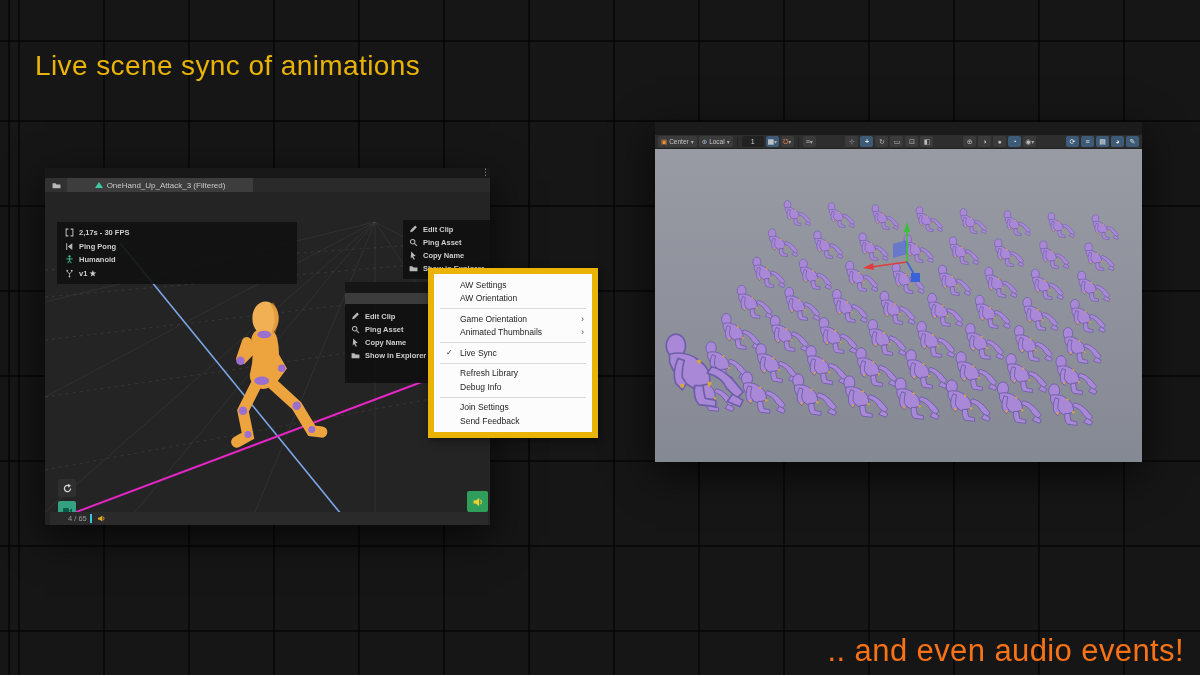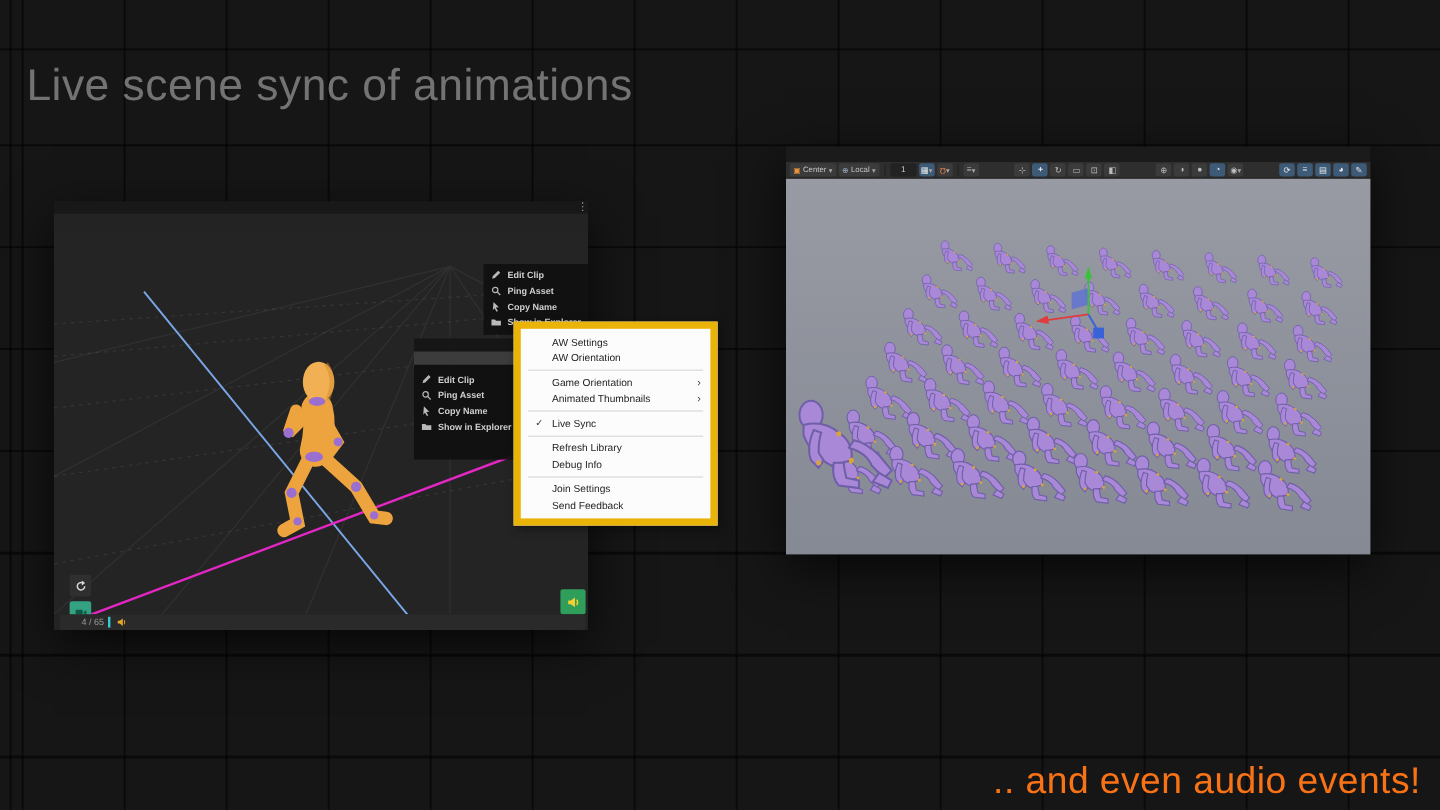--- a/index.html
+++ b/index.html
@@ -7,21 +7,21 @@
     width:1200px;height:675px;overflow:hidden;position:relative;
     background-color:#161616;
     background-image:
       repeating-linear-gradient(0deg, rgba(0,0,0,.55) 0 2px, transparent 2px 85px),
       repeating-linear-gradient(90deg, rgba(0,0,0,.55) 0 2px, transparent 2px 85px);
     background-position:18px 42px;
     font-family:"Liberation Sans", sans-serif;
   }
   .abs{position:absolute;}
   
-  .slide-title{left:22px;top:50px;font-size:37px;font-weight:500;color:#737373;letter-spacing:.4px;}
+  .slide-title{left:35px;top:50px;font-size:28px;font-weight:500;color:#eab308;letter-spacing:.4px;}
   .slide-footer{right:16px;top:633px;font-size:31px;font-weight:500;color:#f97316;letter-spacing:.4px;}
 
   
   .preview-window{left:45px;top:168px;width:445px;height:357px;background:#232323;
     box-shadow:0 12px 40px rgba(0,0,0,.7);}
   .pv-topstrip{left:0;top:0;width:445px;height:10px;background:#181818;}
   .kebab{color:#9a9a9a;font-size:9px;line-height:9px;cursor:pointer;}
   .pv-kebab{left:436px;top:0;}
   .pv-header{left:0;top:10px;width:445px;height:14px;background:#262626;display:flex;}
   .pv-folderbtn{width:22px;height:14px;background:#313131;display:flex;align-items:center;justify-content:center;}
@@ -177,20 +177,32 @@
   </defs>
 </svg>
 
 <div class="abs slide-title" data-name="slide-title">Live scene sync of animations</div>
 <div class="abs slide-footer" data-name="slide-footer">.. and even audio events!</div>
 
 <div class="abs preview-window" data-name="animation-preview-window">
   <div class="abs pv-topstrip" data-name="preview-titlebar"></div>
   <div class="abs kebab pv-kebab" data-name="kebab-menu-icon">⋮</div>
 
+  <div class="abs pv-header" data-name="preview-header">
+    <div class="pv-folderbtn" data-name="folder-button">
+      <svg class="i" style="color:#b9b9b9">
+          <use href="#sym-folder"></use>
+        </svg>
+    </div>
+    <div class="pv-tab" data-name="clip-tab">
+      <span class="tri-teal" data-name="clip-icon"></span>
+      <span class="pv-tab-label" data-name="clip-tab-label">OneHand_Up_Attack_3 (Filtered)</span>
+    </div>
+    <div class="pv-header-rest" data-name="header-spacer"></div>
+  </div>
 
   <div class="abs pv-viewport" data-name="preview-viewport">
 
     <svg class="abs" data-name="viewport-grid" width="445" height="320" style="left:0;top:0">
       <g stroke="rgba(255,255,255,0.06)" stroke-width="1" fill="none">
         <path d="M330,30 L0,110 M330,30 L0,205 M330,30 L0,320 M330,30 L90,320 M330,30 L210,320 M330,30 L330,320 M330,30 L445,200 M330,30 L445,90"></path>
       </g>
       <g stroke="rgba(255,255,255,0.08)" stroke-width="1" stroke-dasharray="3,4" fill="none">
         <path d="M0,78 L445,48 M0,105 L445,66 M0,148 L445,96 M0,205 L445,140 M0,278 L445,196"></path>
       </g>
@@ -213,20 +225,46 @@
         <circle cx="38" cy="54" r="3.4"></circle>
         <circle cx="71" cy="60" r="3"></circle>
         <ellipse cx="55" cy="70" rx="6" ry="3.4"></ellipse>
         <circle cx="40" cy="94" r="3.4"></circle>
         <circle cx="83" cy="90" r="3.4"></circle>
         <circle cx="44" cy="113" r="2.8"></circle>
         <circle cx="95" cy="109" r="2.8"></circle>
       </g>
     </svg>
 
+    <div class="abs overlay-panel info-overlay" data-name="clip-info-overlay">
+      <div class="ov-row" data-name="clip-duration">
+        <svg class="i" style="color:#b8b8b8" data-name="duration-icon">
+            <use href="#sym-brackets"></use>
+          </svg>
+        <span class="ov-label">2,17s - 30 FPS</span>
+      </div>
+      <div class="ov-row" data-name="clip-playmode">
+        <svg class="i" style="color:#b8b8b8" data-name="pingpong-icon">
+            <use href="#sym-pingpong"></use>
+          </svg>
+        <span class="ov-label">Ping Pong</span>
+      </div>
+      <div class="ov-row" data-name="clip-rig">
+        <svg class="i" style="color:#3fc8a2" data-name="humanoid-icon">
+            <use href="#sym-human"></use>
+          </svg>
+        <span class="ov-label">Humanoid</span>
+      </div>
+      <div class="ov-row" data-name="clip-version">
+        <svg class="i" style="color:#b8b8b8" data-name="version-icon">
+            <use href="#sym-branch"></use>
+          </svg>
+        <span class="ov-label">v1 ★</span>
+      </div>
+    </div>
 
     <div class="abs overlay-panel hover-menu" data-name="clip-hover-menu">
       <div class="ov-row" data-name="edit-clip-item">
         <svg class="i" style="color:#b8b8b8" data-name="pencil-icon">
             <use href="#sym-pencil"></use>
           </svg>
         <span class="ov-label">Edit Clip</span>
       </div>
       <div class="ov-row" data-name="ping-asset-item">
         <svg class="i" style="color:#b8b8b8" data-name="search-icon">

